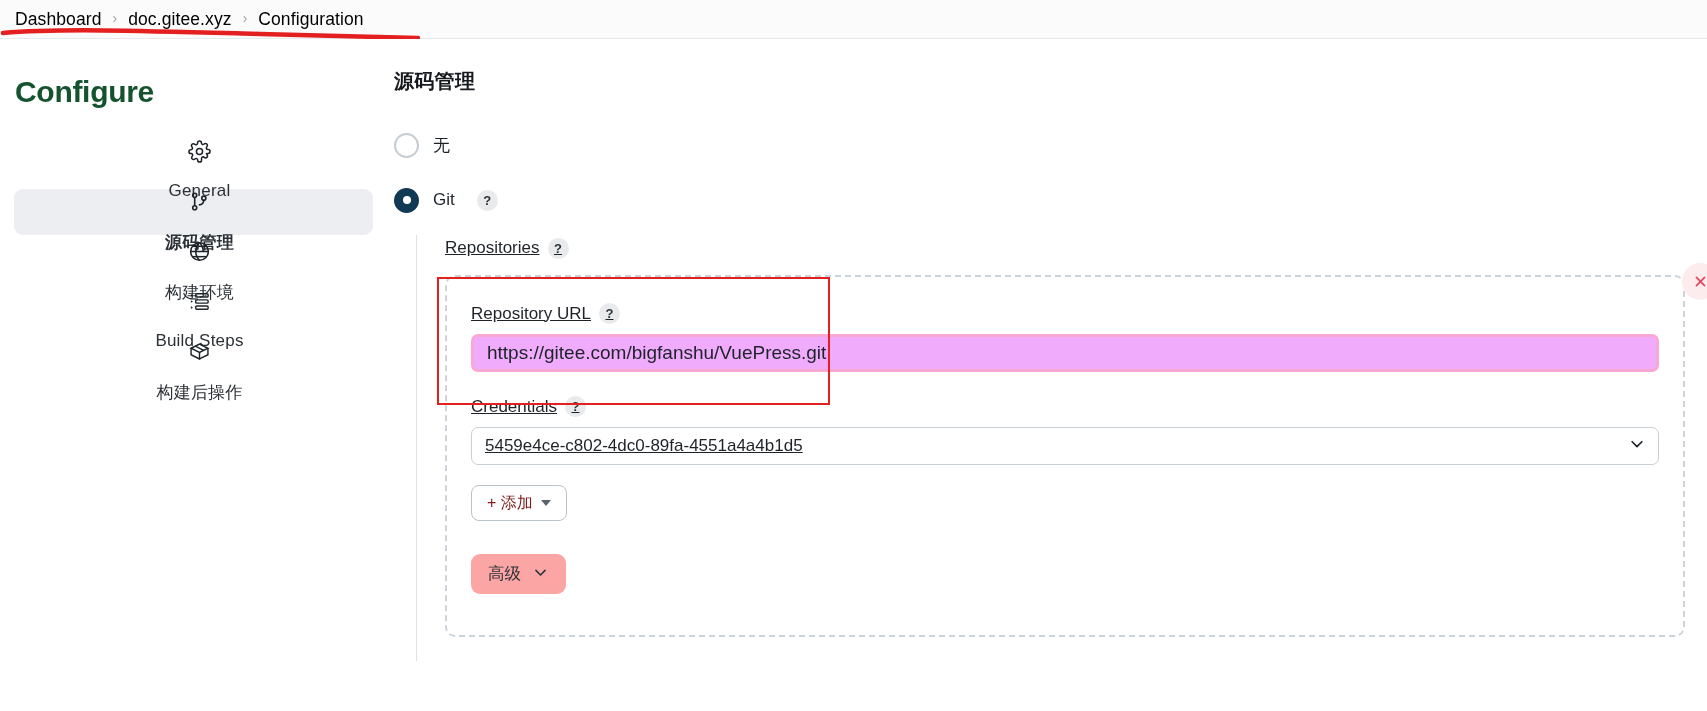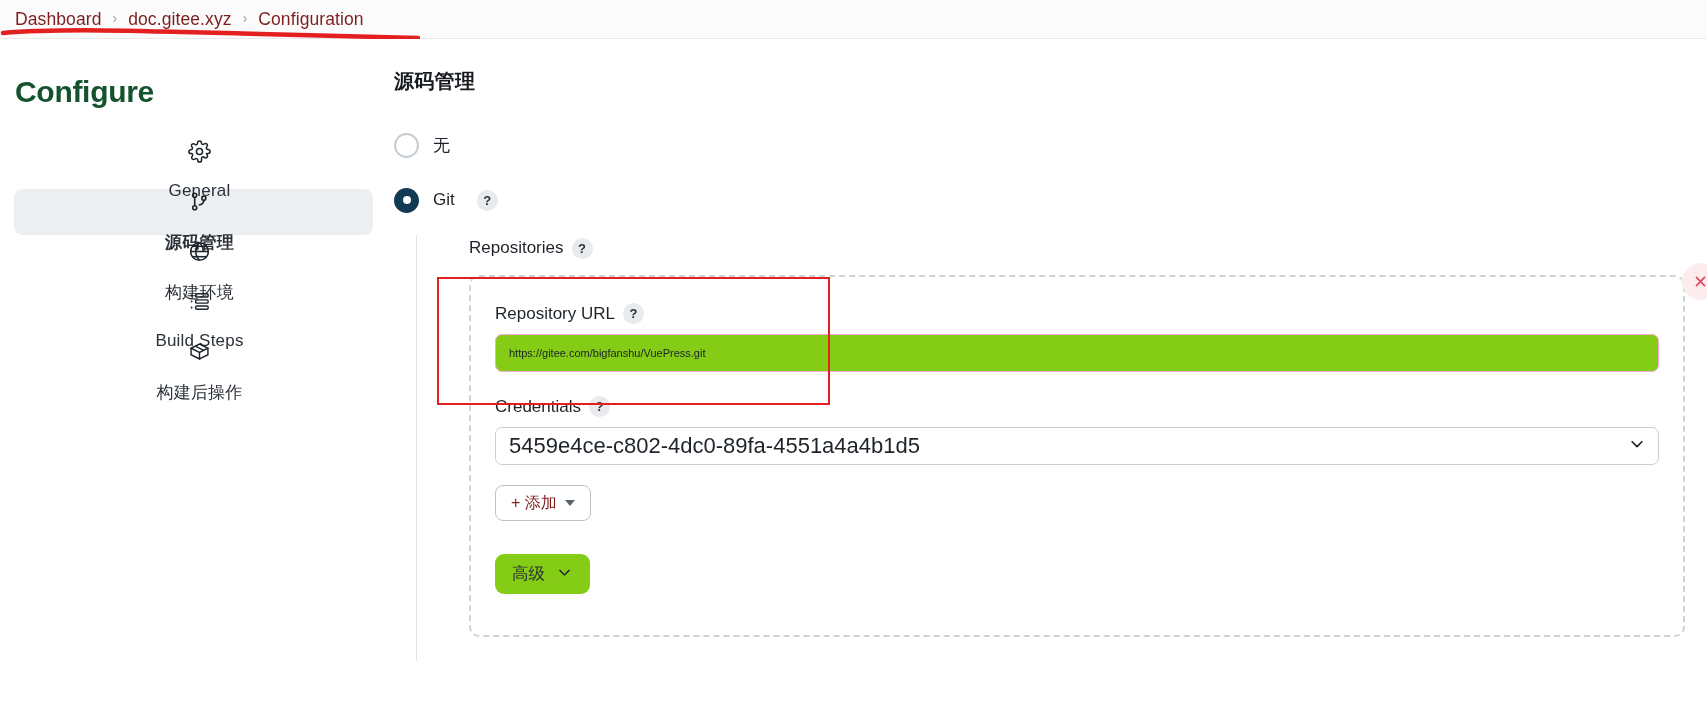--- a/index.html
+++ b/index.html
@@ -16,21 +16,21 @@
   #breadcrumb-bar {
     position: absolute; left: 0; top: 0;
     width: 1707px; height: 39px;
     background: #fbfbfc;
     border-bottom: 1px solid #e8e9ea;
     display: flex; align-items: center;
     padding-left: 4px;
   }
   .crumb {
     font-size: 17.5px;
-    color: #7f1d1d;
+    color: #000000;
     padding: 0 11px;
     text-decoration: none;
     letter-spacing: .1px;
   }
   .crumb-sep {
     color: #9aa2ab;
     font-size: 14px;
     line-height: 1;
     transform: translateY(-1px);
   }
@@ -134,24 +134,25 @@
     display: inline-flex; align-items: center; justify-content: center;
     flex: 0 0 21px;
     cursor: pointer;
     margin-left: 8px;
   }
 
   
   #git-block {
     position: relative;
     margin-left: 26px;
-    padding-left: 52px;
+    padding-left: 28px;
     border-left: 1px solid #dfe2e5;
     margin-top: 8px;
     padding-bottom: 24px;
+    text-decoration: underline;
   }
   #repositories-label-row {
     display: flex; align-items: center;
     font-size: 17px; color: #1d2329;
     height: 26px;
   }
 
   
   #repo-dashed {
     position: relative;
@@ -163,37 +164,37 @@
     min-height: 362px;
   }
   .field-label-row {
     display: flex; align-items: center;
     font-size: 17px; color: #1d2329;
     margin-bottom: 10px;
   }
   .text-input {
     width: 100%;
     height: 38px;
-    border: 1px solid #f9a8d4;
+    border: 3px solid #f9a8d4;
     border-radius: 7px;
-    background: #84cc16;
-    font-size: 11px;
+    background: #f0abfc;
+    font-size: 19px;
     color: #1d2329;
     padding: 0 13px;
     font-family: "Liberation Sans", "DejaVu Sans", sans-serif;
     outline: none;
   }
   .select-wrap { position: relative; width: 100%; }
   .select-input {
     width: 100%;
     height: 38px;
     border: 1px solid #c8d0d6;
     border-radius: 7px;
     background: #fff;
-    font-size: 22px;
+    font-size: 17px;
     color: #1d2329;
     padding: 0 38px 0 13px;
     font-family: "Liberation Sans", "DejaVu Sans", sans-serif;
     outline: none;
     display: flex; align-items: center;
     cursor: pointer;
   }
   .select-chevron {
     position: absolute; right: 13px; top: 50%;
     transform: translateY(-50%);
@@ -213,21 +214,21 @@
     font-size: 16px;
     cursor: pointer;
     font-family: "Liberation Sans", "DejaVu Sans", sans-serif;
   }
   .btn-soft {
     display: inline-flex; align-items: center; gap: 11px;
     height: 40px;
     padding: 0 17px;
     border: none;
     border-radius: 9px;
-    background: #84cc16;
+    background: #fca5a5;
     color: #2b3137;
     font-size: 16.5px;
     cursor: pointer;
     font-family: "Liberation Sans", "DejaVu Sans", sans-serif;
   }
   .caret-down {
     width: 0; height: 0;
     border-left: 5px solid transparent;
     border-right: 5px solid transparent;
     border-top: 6px solid #5a626a;

